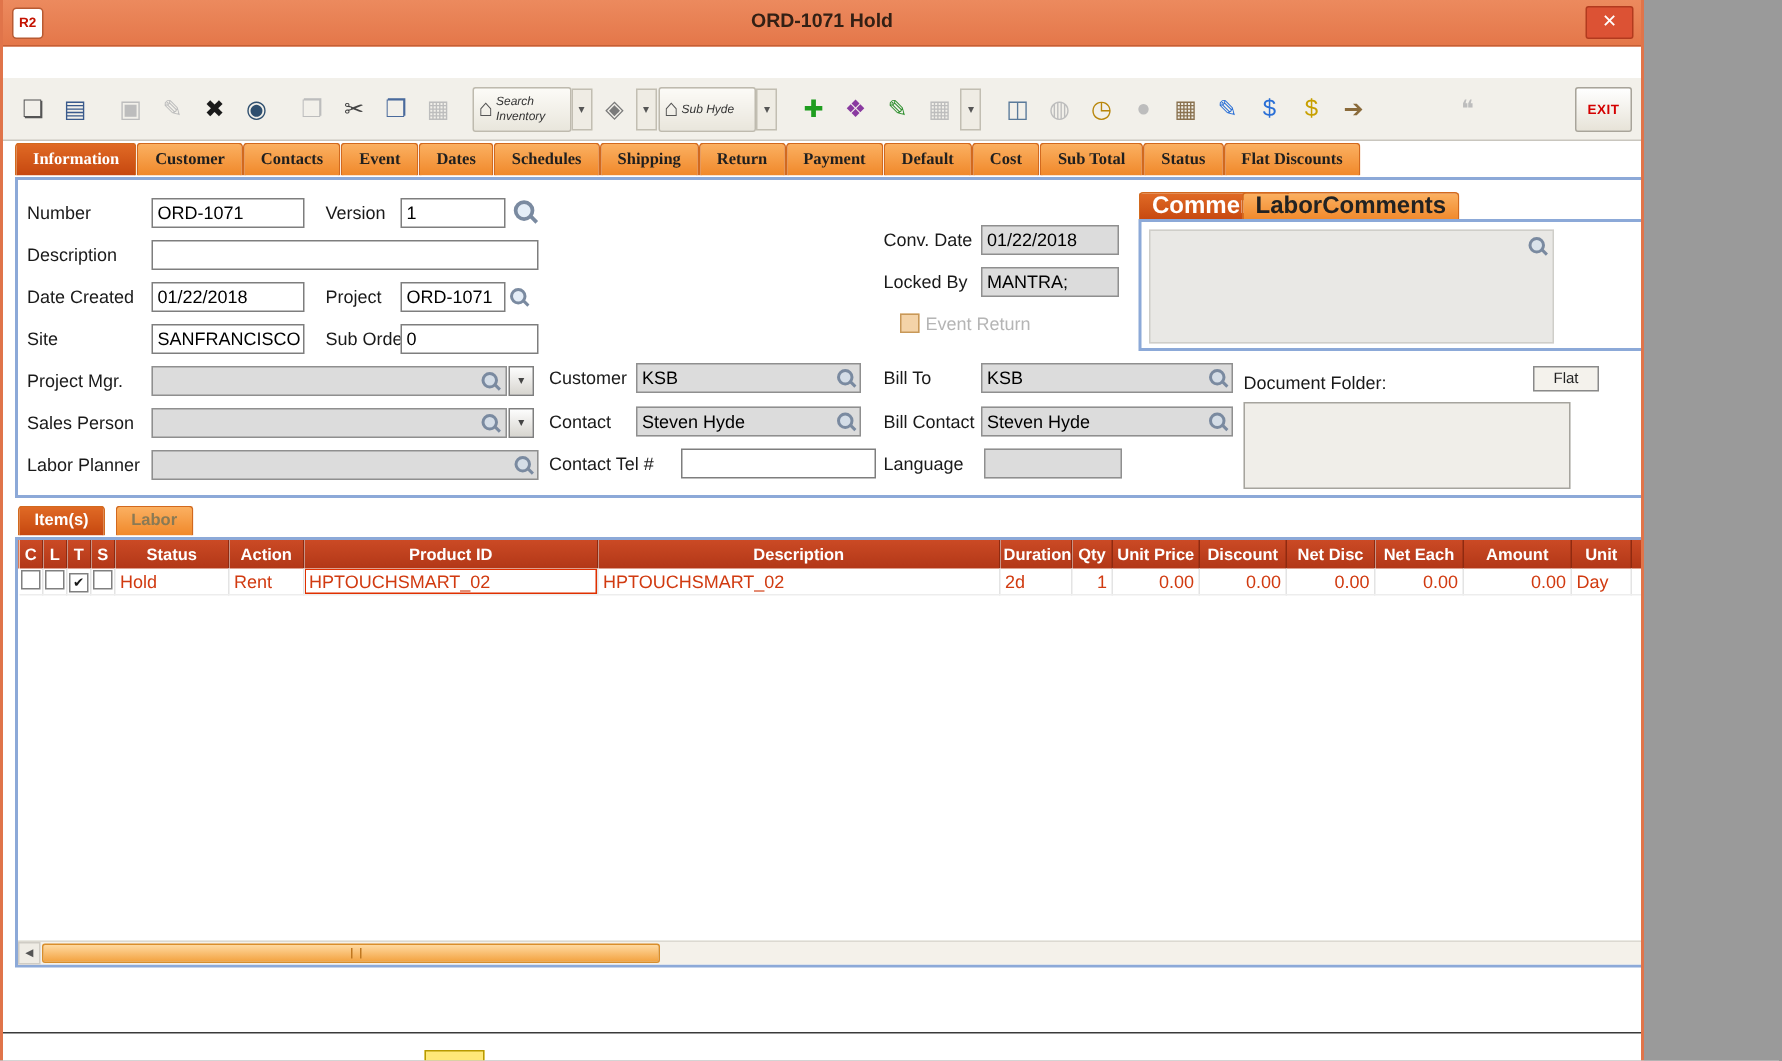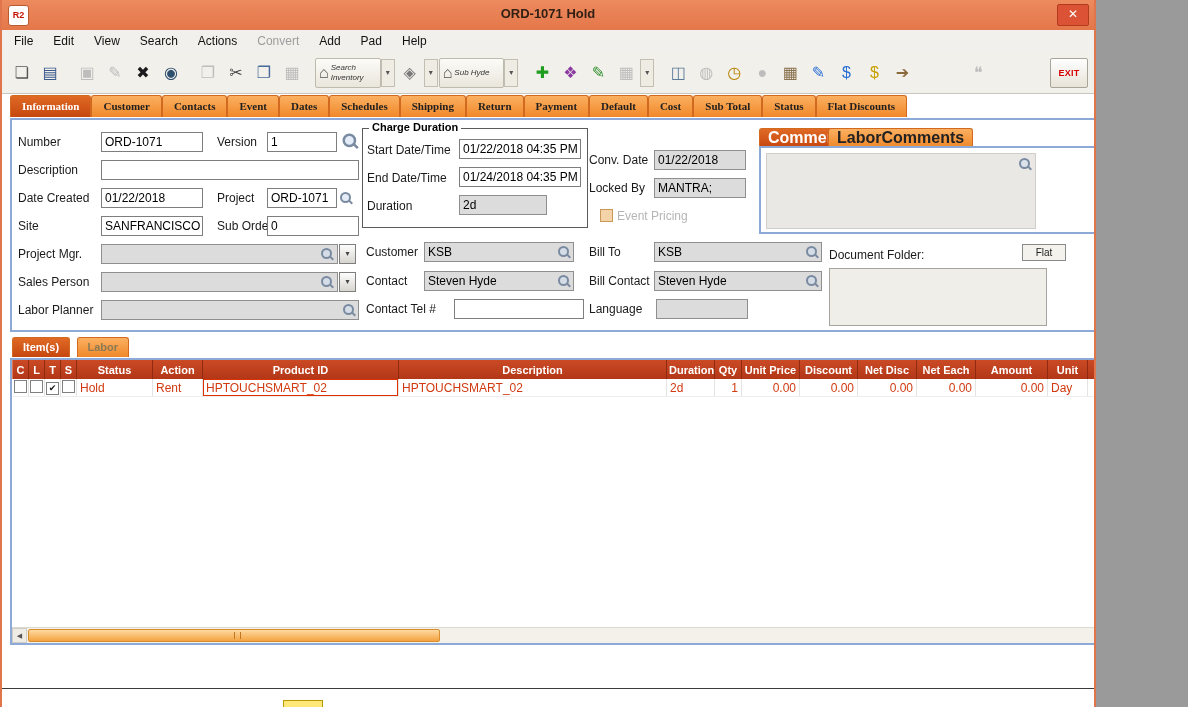--- a/index.html
+++ b/index.html
@@ -109,31 +109,20 @@
 <body>
 
 <div class="screen">
 
   <div class="titlebar">
     <span class="app-icon">R2</span>
     <span class="title">ORD-1071 Hold</span>
     <span class="close">✕</span>
   </div>
 
-  <div class="menubar">
-      <span class="menu-item">File</span>
-      <span class="menu-item">Edit</span>
-      <span class="menu-item">View</span>
-      <span class="menu-item">Search</span>
-      <span class="menu-item">Actions</span>
-      <span class="menu-item disabled">Convert</span>
-      <span class="menu-item">Add</span>
-      <span class="menu-item">Pad</span>
-      <span class="menu-item">Help</span>
-    </div>
 
   <div class="toolbar">
     <div class="tb-items">
         <span class="tb-btn">
           <span class="tb-glyph" style="color: rgb(85, 85, 85);">❏</span>
         </span>
         <span class="tb-btn">
           <span class="tb-glyph" style="color: rgb(58, 90, 140);">▤</span>
         </span>
         <span class="tb-gap"></span>
@@ -261,36 +250,27 @@
 
     <span class="lbl" style="left:6px;top:155px">Sales Person</span>
     <div class="fld gray" style="left:89px;top:152px;width:237px"></div>
     <span class="lens" style="left:308px;top:155px"></span>
     <div class="dropbtn" style="left:327px;top:152px">▾</div>
 
     <span class="lbl" style="left:6px;top:183px">Labor Planner</span>
     <div class="fld gray" style="left:89px;top:180px;width:258px"></div>
     <span class="lens" style="left:330px;top:183px"></span>
 
-    <div class="group">
-      <span class="group-title">Charge Duration</span>
-      <span class="lbl" style="left:4px;top:14px">Start Date/Time</span>
-      <div class="fld" style="left:96px;top:10px;width:122px">01/22/2018 04:35 PM</div>
-      <span class="lbl" style="left:4px;top:42px">End Date/Time</span>
-      <div class="fld" style="left:96px;top:38px;width:122px">01/24/2018 04:35 PM</div>
-      <span class="lbl" style="left:4px;top:70px">Duration</span>
-      <div class="fld gray" style="left:96px;top:66px;width:88px">2d</div>
-    </div>
 
     <span class="lbl" style="left:577px;top:33px">Conv. Date</span>
     <div class="fld gray" style="left:642px;top:30px;width:92px">01/22/2018</div>
     <span class="lbl" style="left:577px;top:61px">Locked By</span>
     <div class="fld gray" style="left:642px;top:58px;width:92px">MANTRA;</div>
     <span class="cb tan" style="left:588px;top:89px"></span>
-    <span class="lbl dim" style="left:605px;top:89px">Event Pricing</span>
+    <span class="lbl dim" style="left:605px;top:89px">Event Return</span>
 
     <span class="ctab selected" style="left:747px;top:8px">Comments</span>
     <span class="ctab" style="left:816px;top:8px">LaborComments</span>
     <div class="comments-box">
       <div class="comments-area">
         <span class="lens" style="right:3px;top:3px"></span>
       </div>
     </div>
 
     <span class="lbl" style="left:354px;top:125px">Customer</span>

